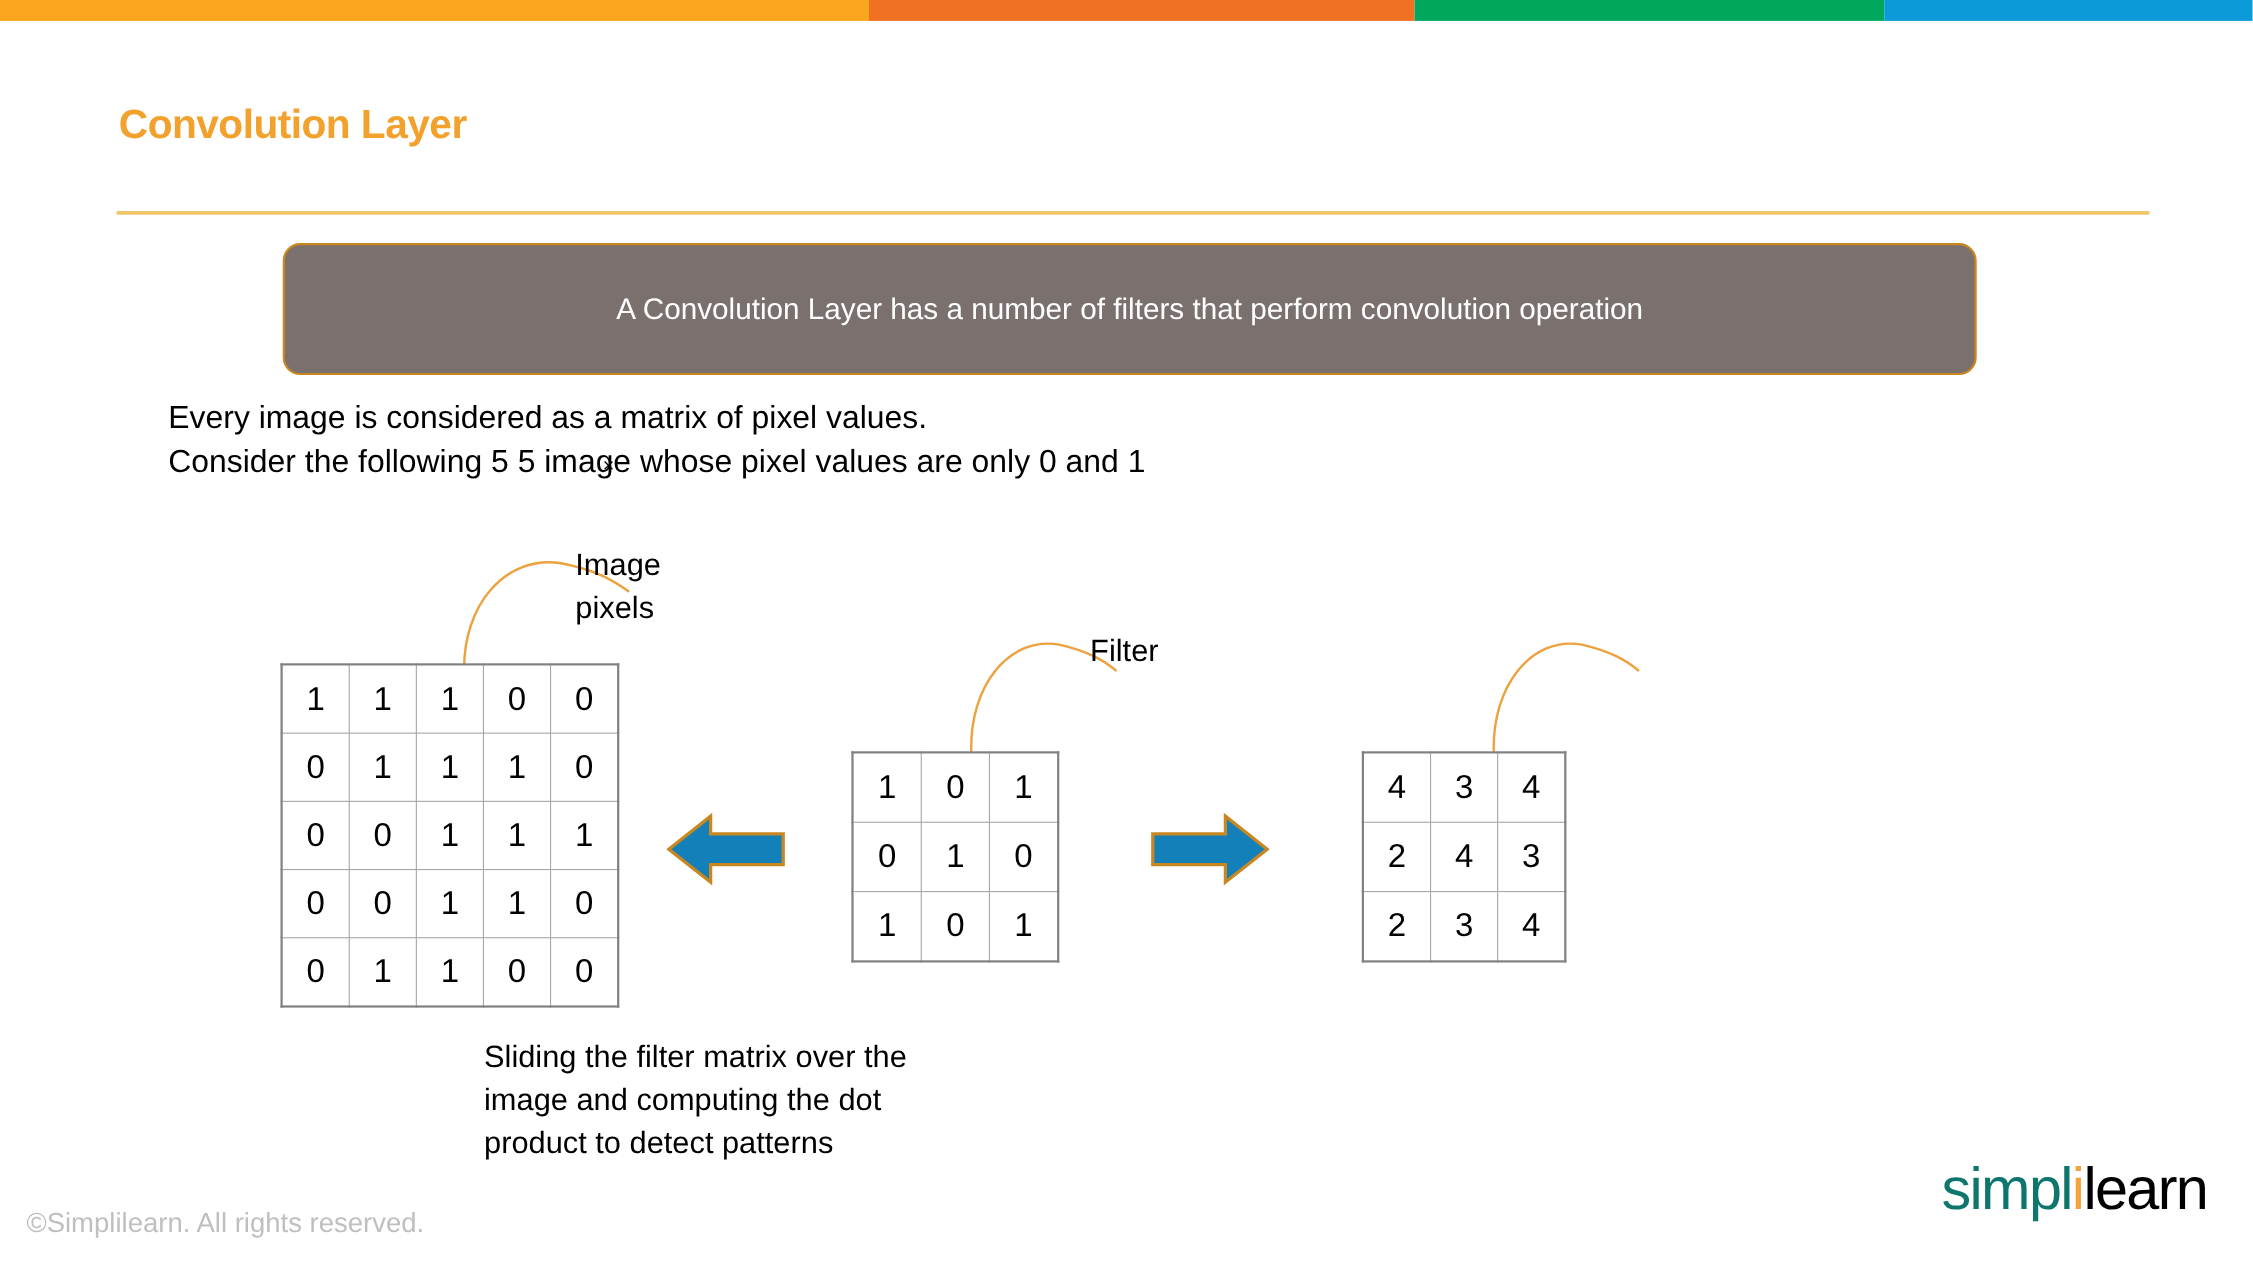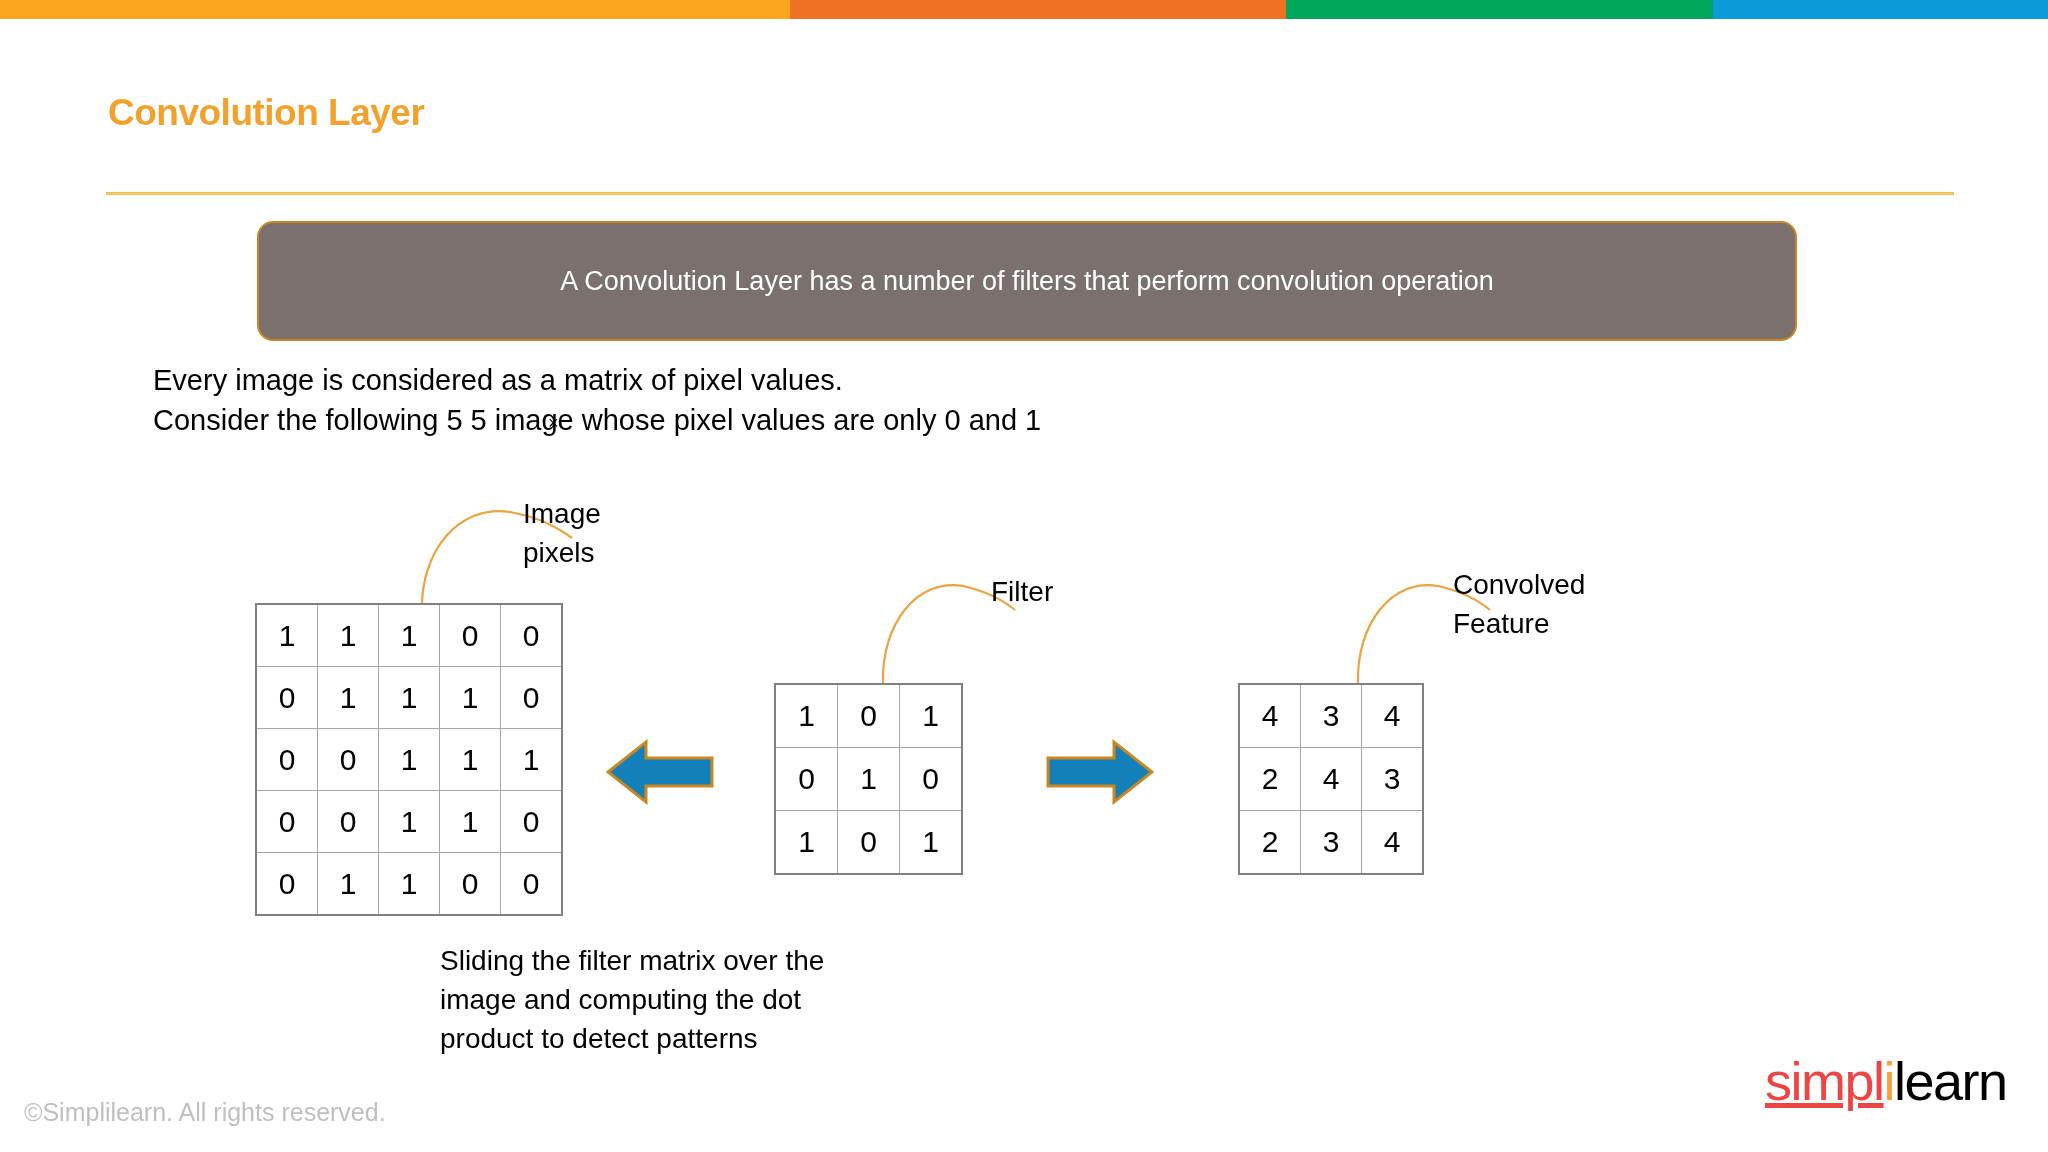--- a/index.html
+++ b/index.html
@@ -161,21 +161,21 @@
   }
   #logo {
     position: absolute;
     left: 1765px;
     top: 1054px;
     font-size: 54px;
     letter-spacing: -1.5px;
     white-space: nowrap;
     line-height: 54px;
   }
-  #logo .logo-simpl { color: #ef4444; text-decoration: underline; }
+  #logo .logo-simpl { color: #0f766e; }
   #logo .logo-bar   { color: #F5A13C; }
   #logo .logo-learn { color: #000000; }
 </style>
 </head>
 <body>
 
 <div id="slide">
 
   <div id="topbar">
     <div class="seg seg-amber"></div>
@@ -207,22 +207,20 @@
     <path d="M 28 122 C 26 62, 62 16, 108 24 C 134 30, 148 38, 160 48" fill="none" stroke="#EBA23F" stroke-width="2.2"></path>
   </svg>
 
   <svg class="leader" style="left:1330px; top:562px;" width="180" height="125" viewBox="0 0 180 125">
     <path d="M 28 122 C 26 62, 62 16, 108 24 C 134 30, 148 38, 160 48" fill="none" stroke="#EBA23F" stroke-width="2.2"></path>
   </svg>
 
   <div class="callout-label" id="label-image-pixels">Image
 pixels</div>
   <div class="callout-label" id="label-filter">Filter</div>
-  <div class="callout-label" id="label-convolved">Convolved
-Feature</div>
 
   <table class="matrix" id="image-matrix">
       <tbody>
         <tr>
           <td>1</td>
           <td>1</td>
           <td>1</td>
           <td>0</td>
           <td>0</td>
         </tr>

